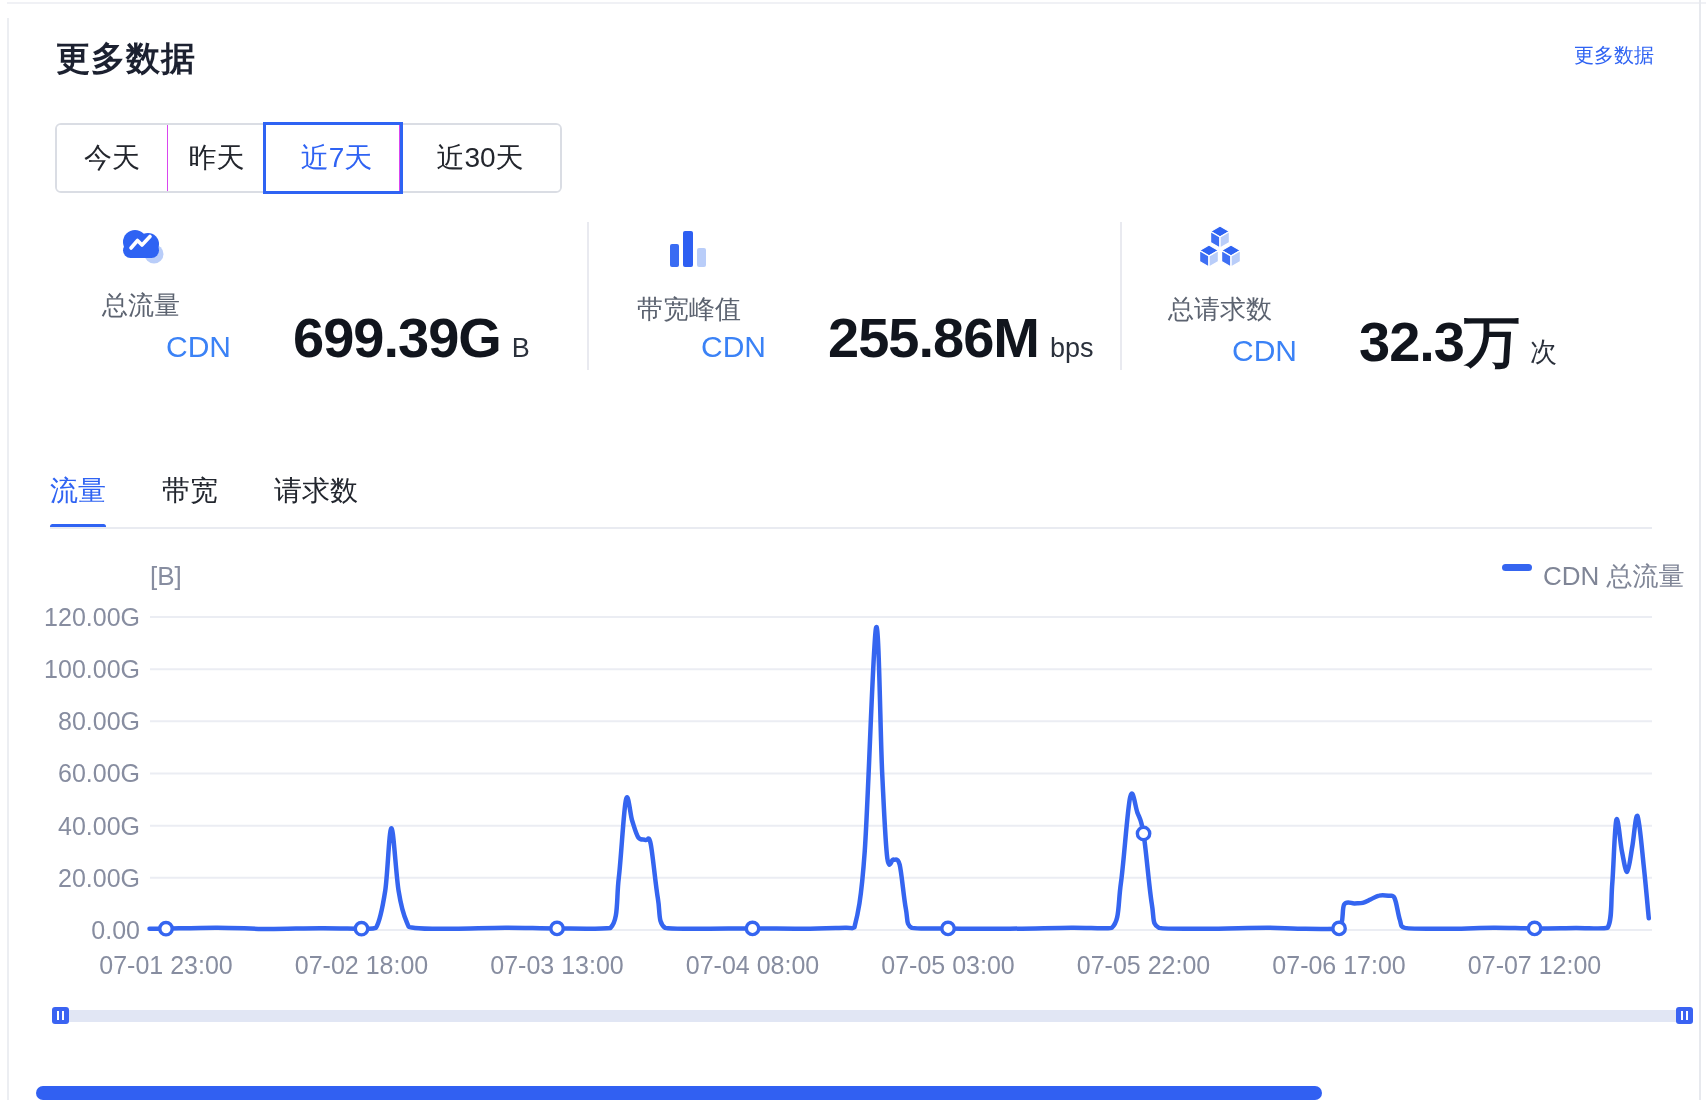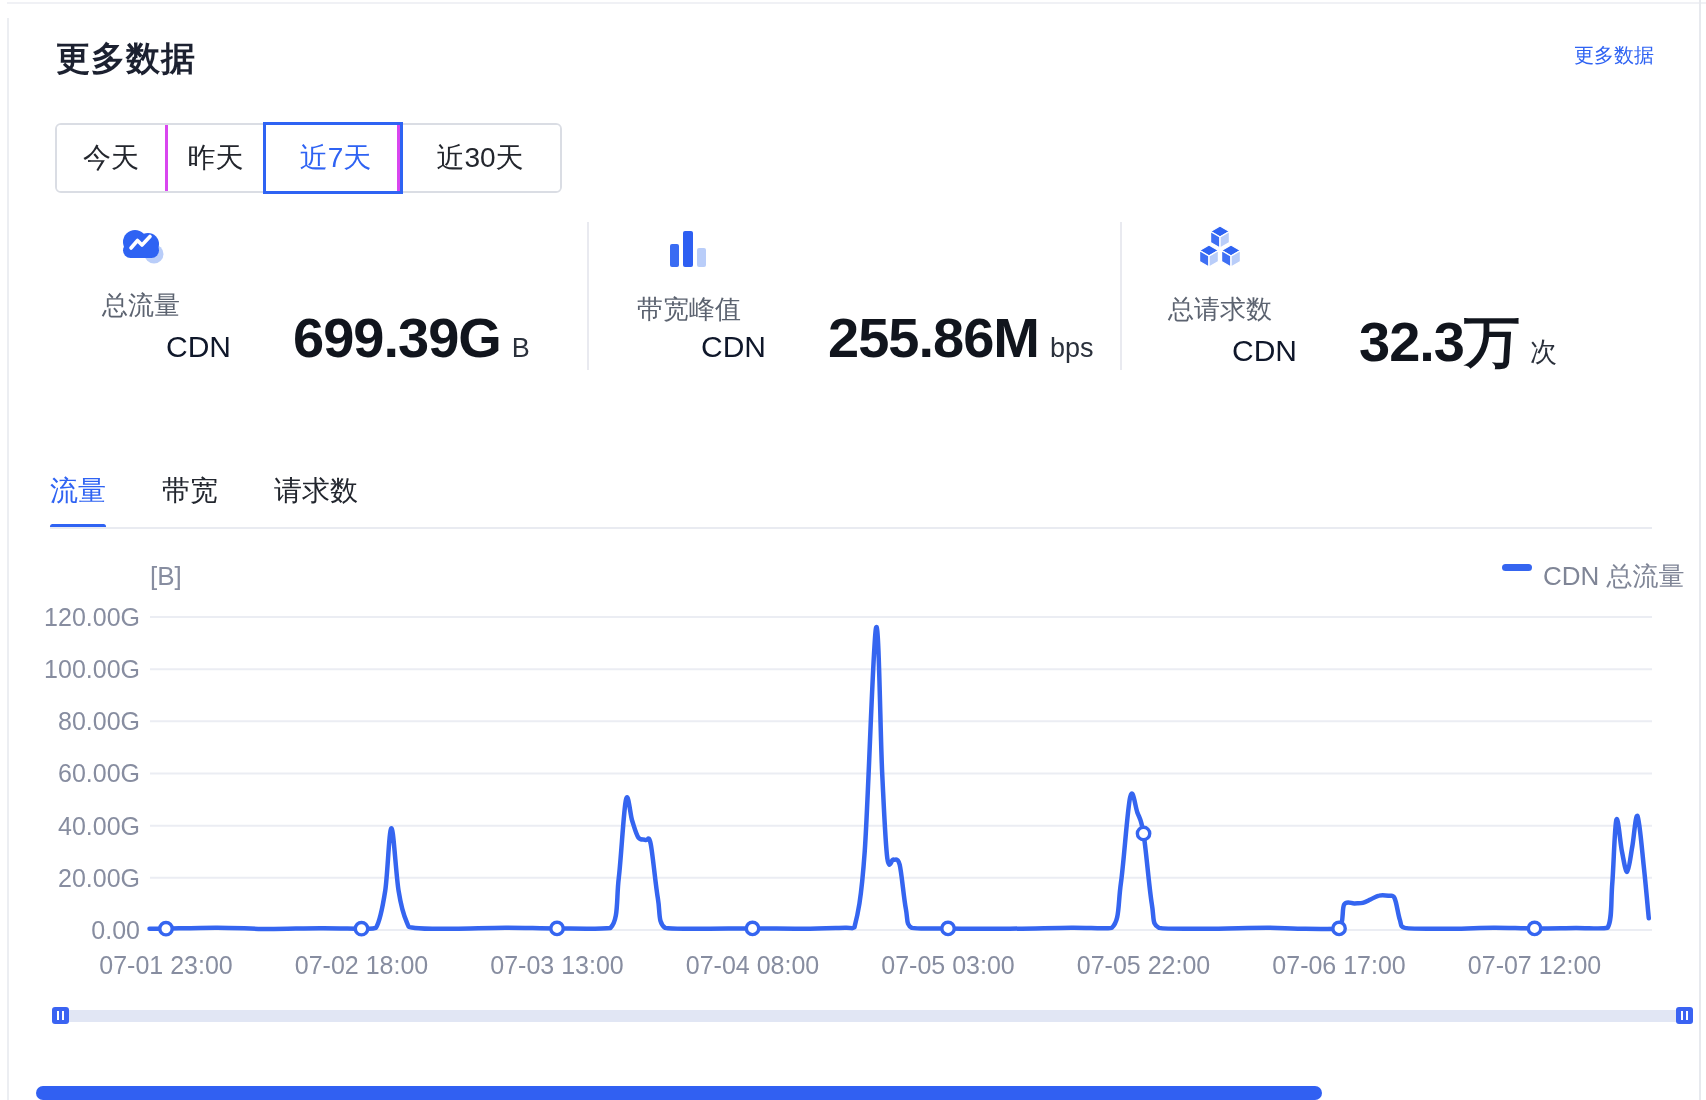--- a/index.html
+++ b/index.html
@@ -11,32 +11,32 @@
   .edge.top{left:7px;top:2px;width:1699px;height:2px;background:#f0f1f5;}
 
   
   .title{position:absolute;left:56px;top:36px;font-size:34px;font-weight:700;color:#1c2130;letter-spacing:1px;}
   .more-link{position:absolute;right:52px;top:42px;font-size:20px;color:#2f63f3;cursor:pointer;text-decoration:none;font-family:Liberation Mono, monospace;}
 
   
   .range-group{position:absolute;left:55px;top:123px;height:66px;display:flex;
                border:2px solid #dadde4;border-radius:6px;overflow:visible;}
   .range-btn{position:relative;height:66px;border:none;background:#fff;font-size:28px;color:#23262d;
-             border-right:3px solid #d946ef;cursor:pointer;padding:0;
+             border-right:1px solid #d946ef;cursor:pointer;padding:0;
              font-family:"Liberation Sans","DejaVu Sans",sans-serif;}
   .range-btn:last-child{border-right:none;border-radius:0 4px 4px 0;}
   .range-btn:first-child{border-radius:4px 0 0 4px;}
   .range-btn.active{box-shadow:0 0 0 3px #2f63f3;color:#2f63f3;z-index:2;border-radius:0;padding-left:8px;}
 
   
   .stat{position:absolute;top:225px;}
   .stat-head{display:flex;align-items:center;gap:19px;height:42px;flex-direction:column;}
   .stat-label{font-size:26px;color:#5c6370;}
   .val-row{position:absolute;left:64px;top:80px;display:flex;align-items:baseline;white-space:nowrap;}
-  .product{width:127px;font-size:30px;color:#0f172a;font-weight:500;}
+  .product{width:127px;font-size:30px;color:#3b82f6;font-weight:500;}
   .big-val{font-size:56px;font-weight:700;color:#11151d;letter-spacing:-1px;}
   .unit{font-size:27px;color:#2b313c;margin-left:11px;font-weight:500;}
   .stat-divider{position:absolute;top:222px;width:2px;height:148px;background:#e9eaf0;}
 
   
   .chart-tabs{position:absolute;left:50px;top:472px;display:flex;gap:56px;}
   .chart-tab{font-size:28px;color:#22262e;cursor:pointer;background:none;border:none;padding:0;
              font-family:"Liberation Sans","DejaVu Sans",sans-serif;}
   .chart-tab.active{color:#2f63f3;}
   .tab-underline{position:absolute;left:50px;top:524px;width:56px;height:5px;border-radius:3px;background:#2f63f3;}

